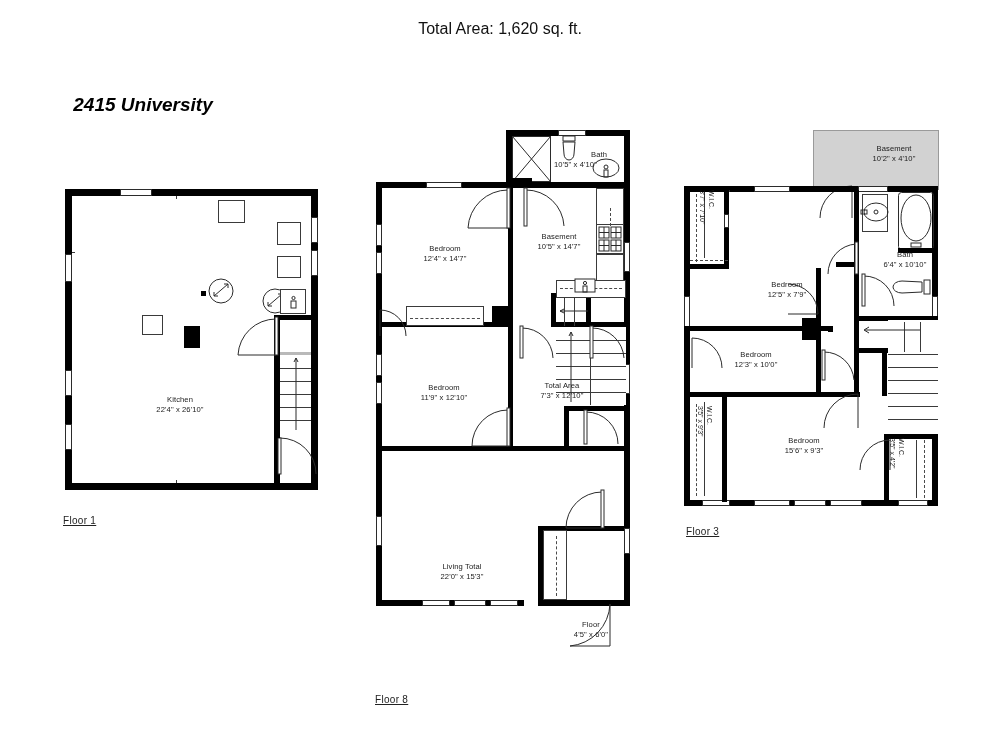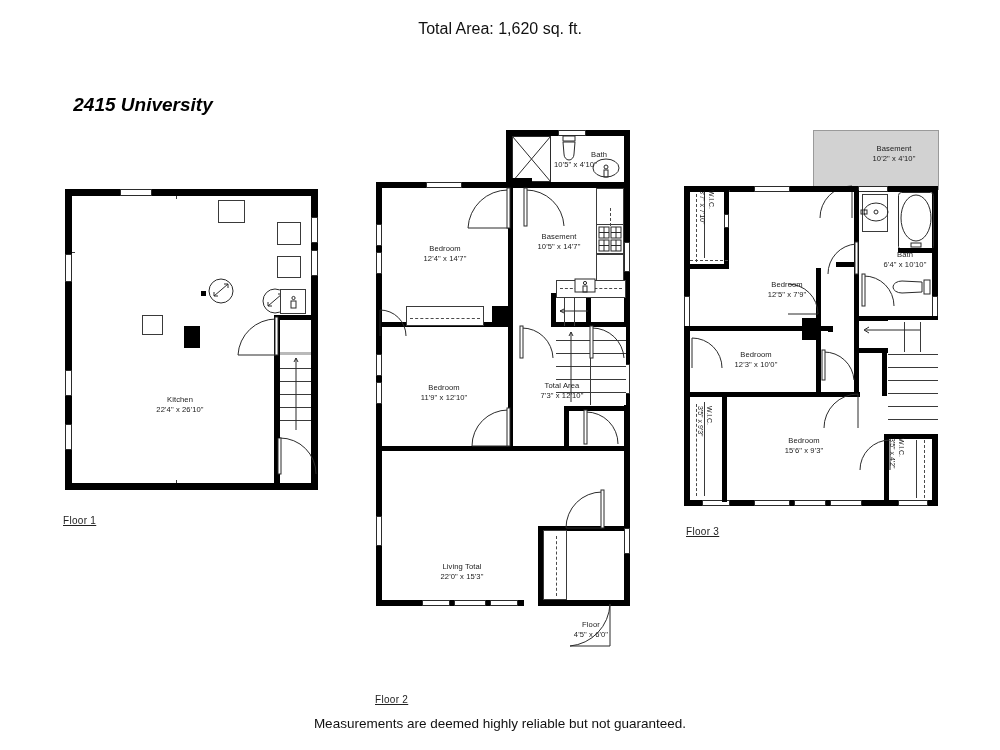--- a/index.html
+++ b/index.html
@@ -478,21 +478,21 @@
     </div>
     <div class="label" style="left:42px; top:434px; width:104px;">
       <span class="nm">Living Total</span>
       <span class="dm">22'0" x 15'3"</span>
     </div>
     <div class="label" style="left:186px; top:492px; width:74px;">
       <span class="nm">Floor</span>
       <span class="dm">4'5" x 6'0"</span>
     </div>
   </div>
-  <div class="floor-label" style="left:375px; top:694px;">Floor 2</div>
+  <div class="floor-label" style="left:375px; top:694px;">Floor 8</div>
 
   <div class="plan" id="plan-floor3" style="left:676px; top:128px; width:280px; height:390px;">
 
     <div class="balcony-fill" style="left:137px; top:2px; width:126px; height:60px;"></div>
     <div class="label" style="left:172px; top:16px; width:92px;">
       <span class="nm">Basement</span>
       <span class="dm">10'2" x 4'10"</span>
     </div>
     <svg class="arcsvg" style="left:142px;top:56px;width:36px;height:38px;" viewBox="0 0 36 38">
       <path d="M34 2 A 32 32 0 0 0 2 34"></path>
@@ -638,15 +638,14 @@
       <span class="nm">Bedroom</span>
       <span class="dm">12'3" x 10'0"</span>
     </div>
     <div class="label" style="left:78px; top:308px; width:100px;">
       <span class="nm">Bedroom</span>
       <span class="dm">15'6" x 9'3"</span>
     </div>
   </div>
   <div class="floor-label" style="left:686px; top:526px;">Floor 3</div>
 
-  <div id="footer-note">Measurements are deemed highly reliable but not guaranteed.</div>
 
 </div>
 
 </body></html>

